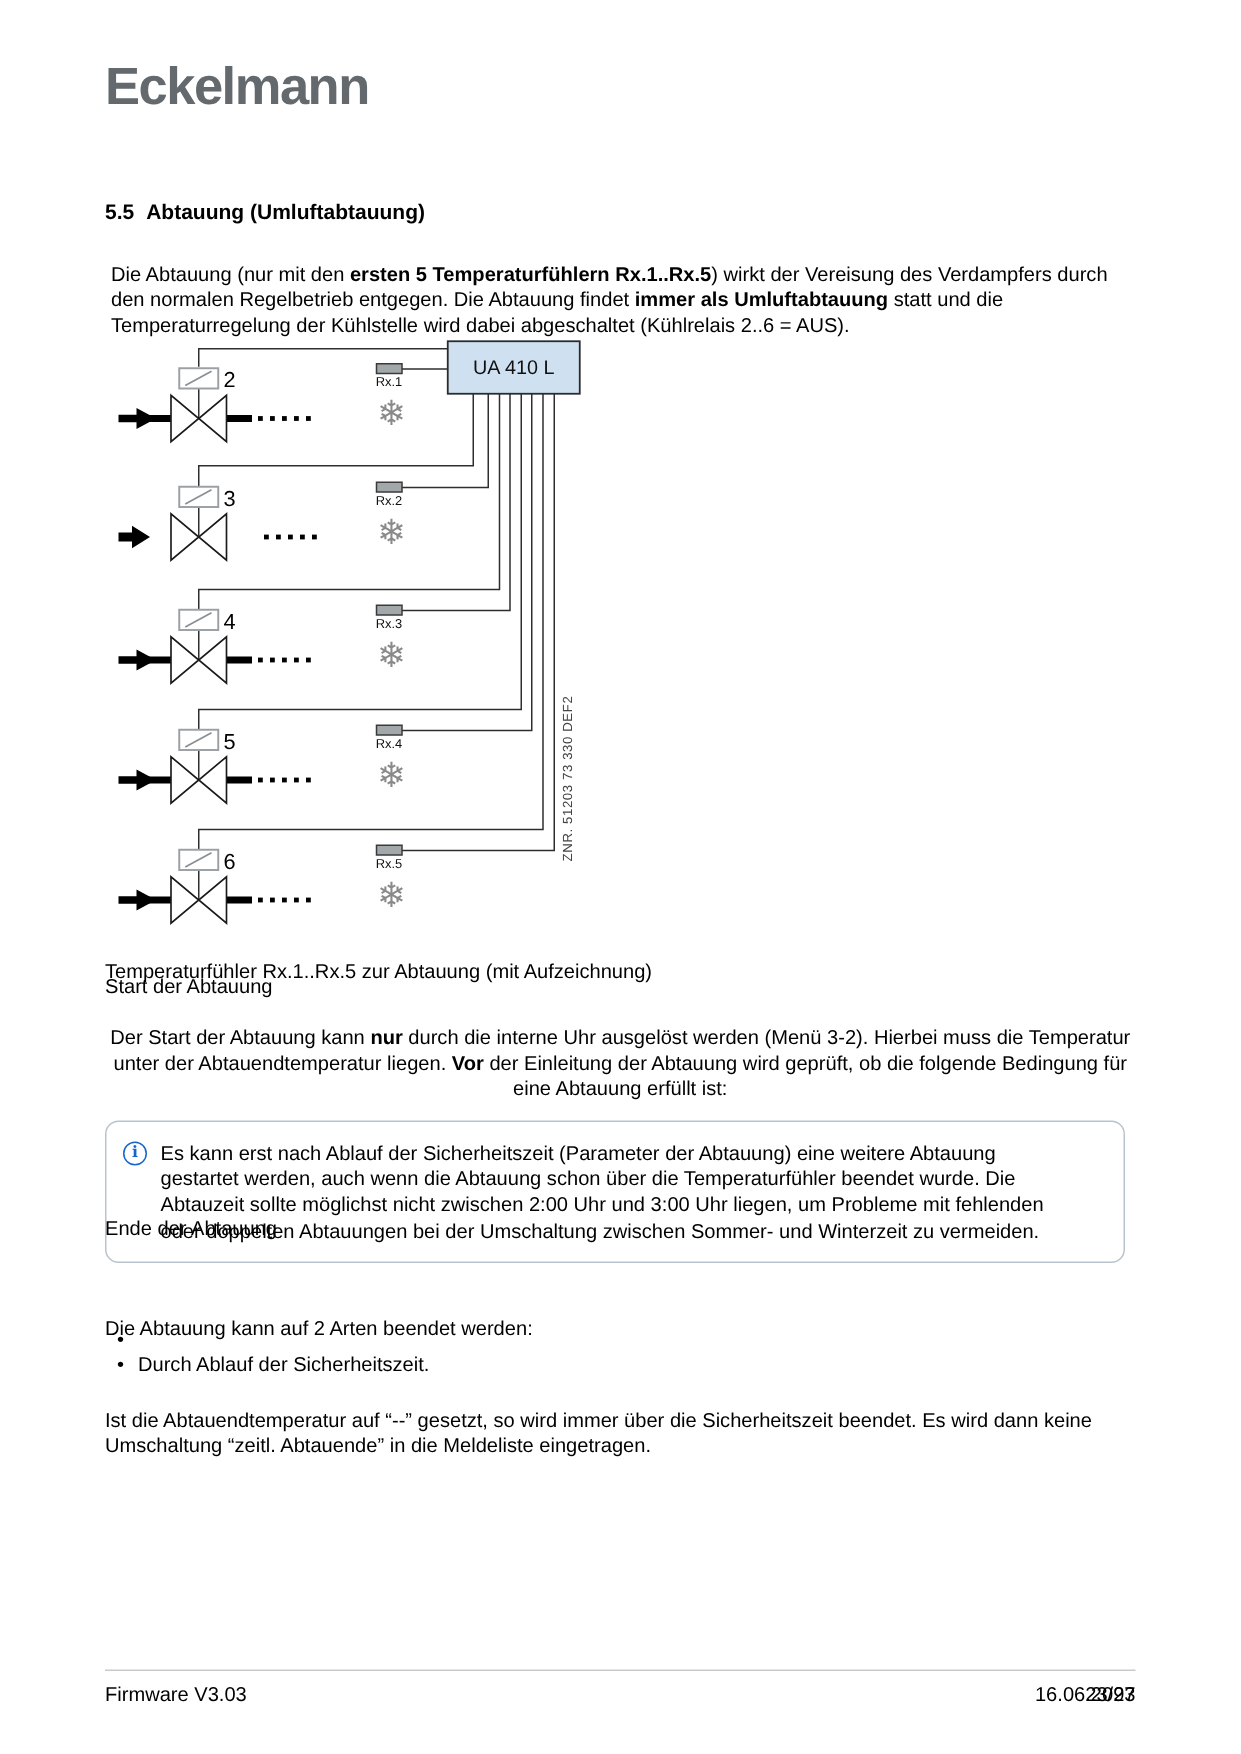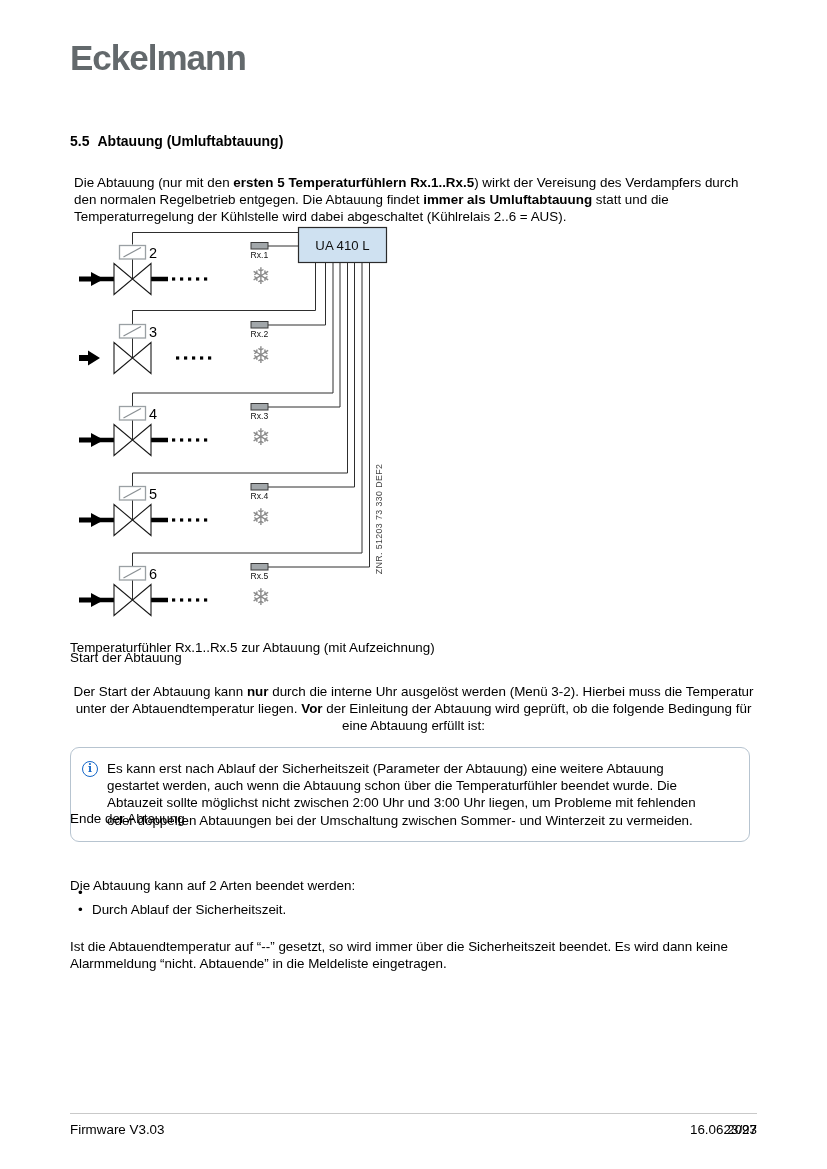--- a/index.html
+++ b/index.html
@@ -74,21 +74,21 @@
   <div class="abs body-text bullets">
     <div class="bullet-row">
       <span class="bullet-glyph">•</span>
     </div>
     <div class="bullet-row">
       <span class="bullet-glyph">•</span>
       <span>Durch Ablauf der Sicherheitszeit.</span>
     </div>
   </div>
 
-  <p class="abs body-text note">Ist die Abtauendtemperatur auf “--” gesetzt, so wird immer über die Sicherheitszeit beendet. Es wird dann keine Alarmmeldung “nicht. Abtauende” in die Meldeliste eingetragen.</p>
+  <p class="abs body-text note">Ist die Abtauendtemperatur auf “--” gesetzt, so wird immer über die Sicherheitszeit beendet. Es wird dann keine Umschaltung “zeitl. Abtauende” in die Meldeliste eingetragen.</p>
 </div>
 
 <svg class="abs" style="left:70px;top:225px;" width="335" height="402" viewBox="70 225 335 402" xmlns="http://www.w3.org/2000/svg">
 
   <g>
     <rect class="ctrlbox" x="298.5" y="227.5" width="88" height="35"></rect>
     <text class="ctrl" x="342.5" y="249.5">UA 410 L</text>
   </g>
 
   <text class="znr" transform="rotate(-90 381.5 519)" x="381.5" y="519">ZNR. 51203 73 330 DEF2</text>

